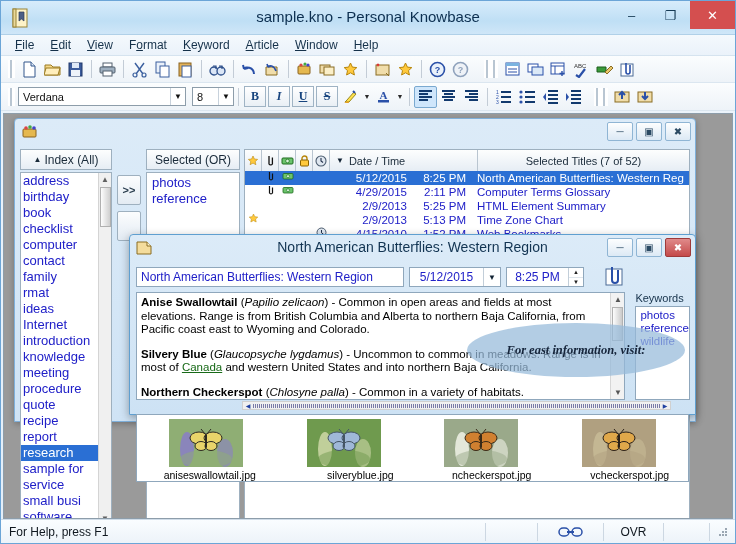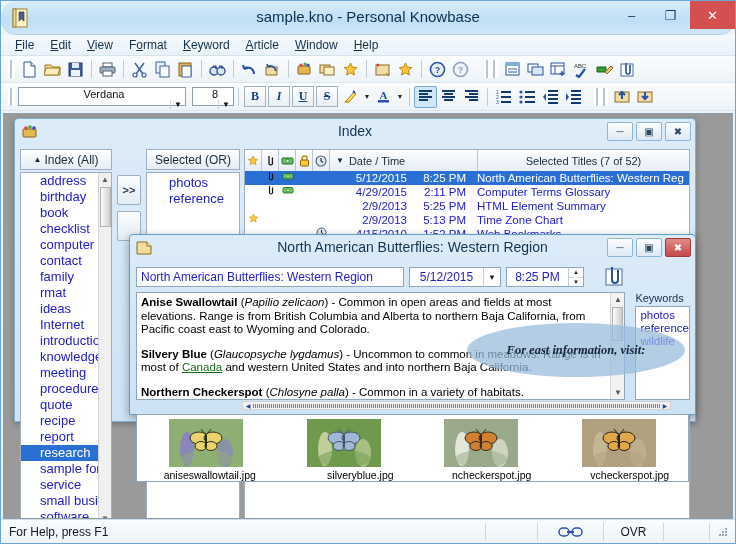--- a/index.html
+++ b/index.html
@@ -15,21 +15,20 @@
     position:absolute; left:0; top:0; width:736px; height:544px;
     border:1px solid #6ba5d7;
     background:linear-gradient(#eef5fb,#e4eef8);
     display:flex; flex-direction:column;
   }
   
   #title-bar {
     height:34px; position:relative; flex:0 0 34px;
     background:linear-gradient(#d7ecfb,#bfdff5 60%,#cfe6f8);
     border-bottom:1px solid #b0d0e8;
-    border-radius:15px;
   }
   #title-bar .app-icon {
     position:absolute; left:8px; top:6px; width:22px; height:22px;
   }
   #title-text {
     position:absolute; left:0; right:0; top:7px; text-align:center;
     font-size:15px; color:#0c2f50; font-family:"Liberation Sans",sans-serif;
   }
   .caption-btns { position:absolute; right:0; top:0; display:flex; height:28px; }
   .cap-btn {
@@ -54,21 +53,21 @@
   .tb-grip { width:7px; height:18px; margin:0 3px;
     background:linear-gradient(90deg,#fff 0 2px,#b9c6d2 2px 4px,#fff 4px 6px); }
   .tb-sep { width:1px; height:18px; background:#c3ccd6; margin:0 4px; }
   .tb-btn { width:23px; height:22px; display:flex; align-items:center; justify-content:center; }
   .tb-btn.active { background:#cfe6fb; border:1px solid #7aa9d0; border-radius:2px; }
   .tb-arrow { width:10px; height:22px; display:flex; align-items:center; justify-content:center;
     font-size:7px; color:#2a2a2a; }
   
   .combo {
     height:19px; border:1px solid #8d9daa; background:#fff; display:flex;
-    align-items:center; padding:0 0 0 4px; font-size:11px; color:#111;flex-direction:column;
+    align-items:center; padding:0 0 0 4px; font-size:11px; color:#111;
   }
   .combo .caret { margin-left:auto; width:15px; text-align:center; font-size:8px;
     border-left:1px solid #c8d2dc; height:100%; display:flex; align-items:center; justify-content:center;}
   #font-combo { width:168px; }
   #size-combo { width:42px; }
   .fmt-btn {
     width:22px;height:21px;border:1px solid #9fb3c4;background:linear-gradient(#ffffff,#e9eff5);
     display:flex;align-items:center;justify-content:center;font-size:12px;color:#17447e;
     font-family:"Liberation Serif",serif;font-weight:bold;margin:0 1px;
   }
@@ -100,21 +99,21 @@
   }
   .ccap.close-red { background:linear-gradient(#e08a8a,#c44a4a); border-color:#9e3a3a; color:#fff; }
   #index-body { flex:1 1 auto; display:flex; padding:4px 5px 6px 5px; gap:4px; }
   .panel-head {
     height:21px; border:1px solid #9eb0bf; background:linear-gradient(#fdfefe,#e6edf4);
     display:flex; align-items:center; justify-content:center; font-size:12px; color:#1a2b3a;
   }
   .listbox {
     border:1px solid #9eb0bf; background:#fff; overflow:hidden; position:relative;
   }
-  .lrow { color:#2020c8; font-size:13px; line-height:16px; padding-left:19px; white-space:nowrap; }
+  .lrow { color:#2020c8; font-size:13px; line-height:16px; padding-left:2px; white-space:nowrap; }
   .lrow.sel { background:#2a6fd4; color:#fff; }
   .vscroll {
     position:absolute; right:0; top:0; width:13px; bottom:0;
     background:#f0f0f0; border-left:1px solid #d4d4d4;
     display:flex; flex-direction:column; justify-content:space-between; align-items:center;
   }
   .vscroll .arw { font-size:8px; color:#606060; height:13px; line-height:13px; }
   .vscroll .thumb { position:absolute; top:14px; left:1px; width:11px; height:40px;
     background:linear-gradient(90deg,#fdfdfd,#cfcfcf); border:1px solid #b0b0b0; }
   .xferbtn {
@@ -489,21 +488,20 @@
     <div id="index-window">
       <div class="child-title">
         <div class="ico">
           <svg width="18" height="18">
               <rect x="2" y="6" width="13" height="8" rx="1" fill="#e5b84f" stroke="#8a631f"></rect>
               <circle cx="5" cy="5" r="1.8" fill="#d44"></circle>
               <circle cx="9" cy="4" r="1.8" fill="#4a4"></circle>
               <circle cx="13" cy="5" r="1.8" fill="#44c"></circle>
             </svg>
         </div>
-        <div class="ttl">Index</div>
         <div class="child-caps">
           <div class="ccap">─</div>
           <div class="ccap">▣</div>
           <div class="ccap">✖</div>
         </div>
       </div>
 
       <div id="index-body">
 
         <div style="width:92px;display:flex;flex-direction:column">

